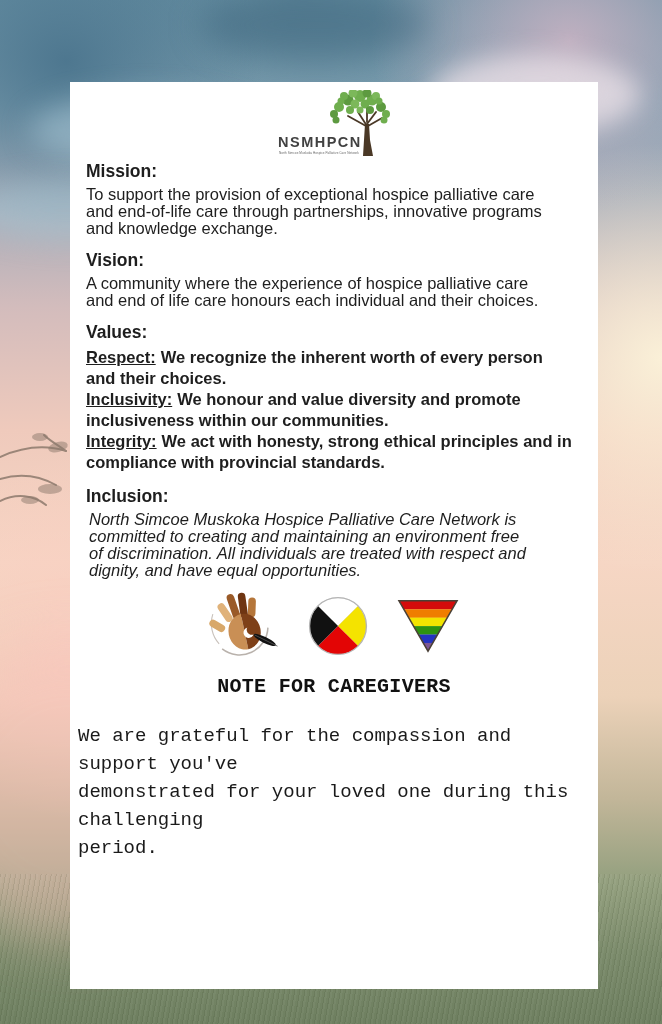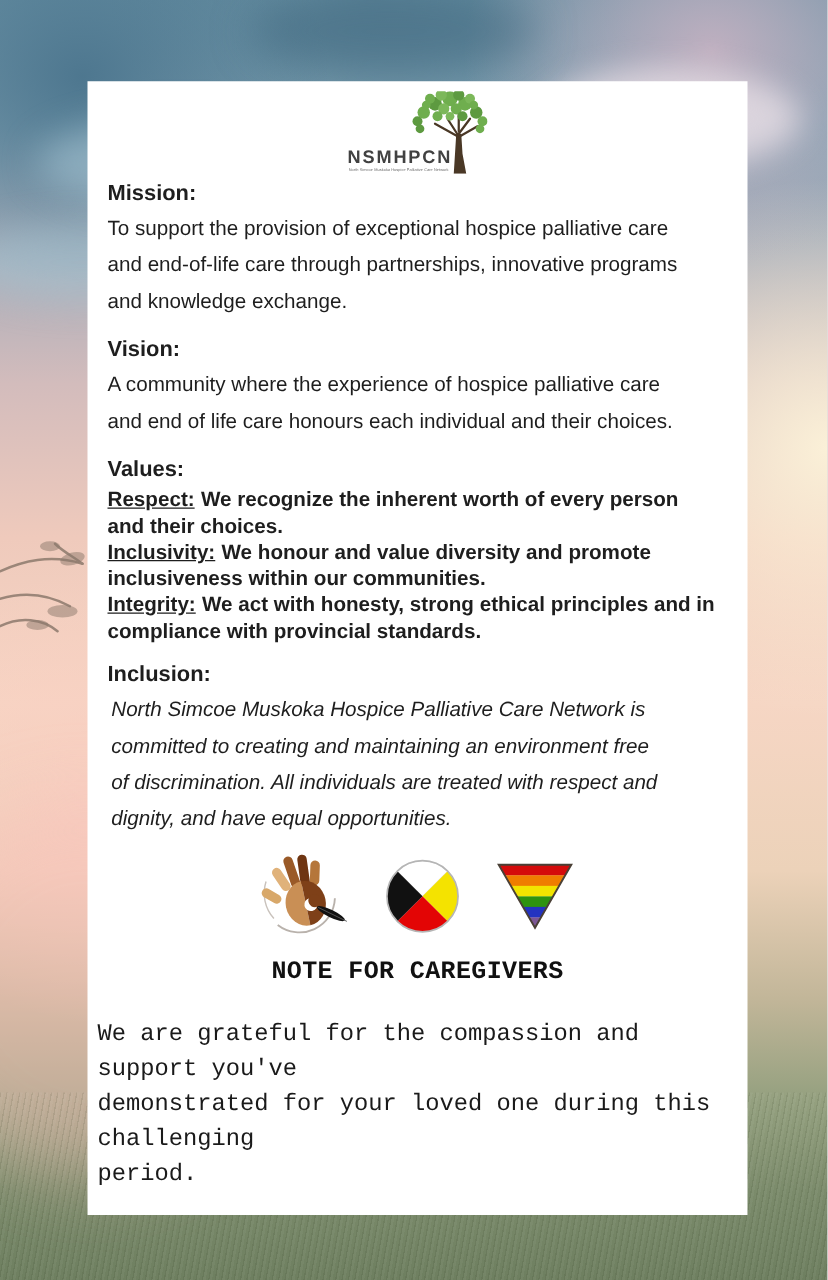--- a/index.html
+++ b/index.html
@@ -32,33 +32,33 @@
   .c5 { left: -80px; top: 640px; width: 300px; height: 300px; background: rgba(248,190,185,0.45); filter: blur(28px); }
   .branches { position: absolute; left: 0; top: 405px; }
   .grass-tex {
     position: absolute; left: 0; bottom: 0; width: 662px; height: 150px;
     background: repeating-linear-gradient(100deg,
       rgba(45,55,30,0.10) 0 1px, rgba(255,255,255,0.04) 1px 3px, rgba(0,0,0,0) 3px 5px);
   }
 
   
   .card {
-    position: absolute; left: 70px; top: 65px; width: 528px; height: 907px;
+    position: absolute; left: 70px; top: 82px; width: 528px; height: 907px;
     background: #ffffff; box-sizing: border-box;
     padding: 8px 16px 0 16px; color: #1e1e1e; overflow: hidden;
   }
 
   .logo-wrap { width: 112px; height: 68px; margin: 0 auto 2px auto; }
   svg text { font-family: "Liberation Sans", sans-serif; }
   .logo-acronym { font-size: 14.5px; font-weight: bold; letter-spacing: 1.5px; fill: #414141; }
   .logo-tagline { font-size: 3.1px; letter-spacing: 0.15px; fill: #6a6a6a; }
 
   section { margin: 0 0 12px 0; }
   .sec-heading { font-size: 17.5px; line-height: 22px; font-weight: bold; margin: 0 0 4px 0; }
-  .body-text   { font-size: 16.5px; line-height: 29px; margin: 0; white-space: pre-line; }
+  .body-text   { font-size: 16.5px; line-height: 17px; margin: 0; white-space: pre-line; }
   .inclusion-body { padding-left: 3px; font-style: italic; }
 
   .value-line { font-size: 16.5px; line-height: 21px; font-weight: bold; }
   .term { text-decoration: underline; margin-right: 5px; }
   .vtext { white-space: pre-line; }
 
   .icons-row {
     display: flex; justify-content: center; align-items: center;
     gap: 26px; margin: 8px 0 0 0; height: 70px;
   }

